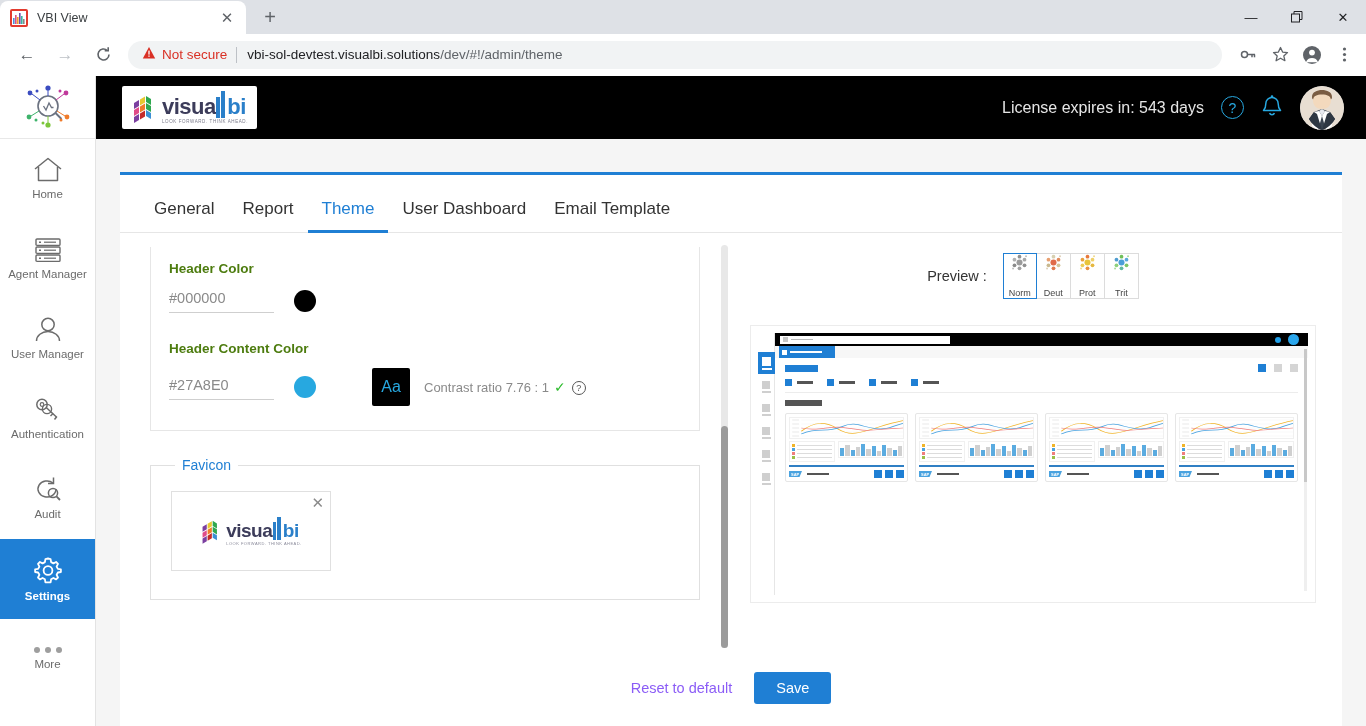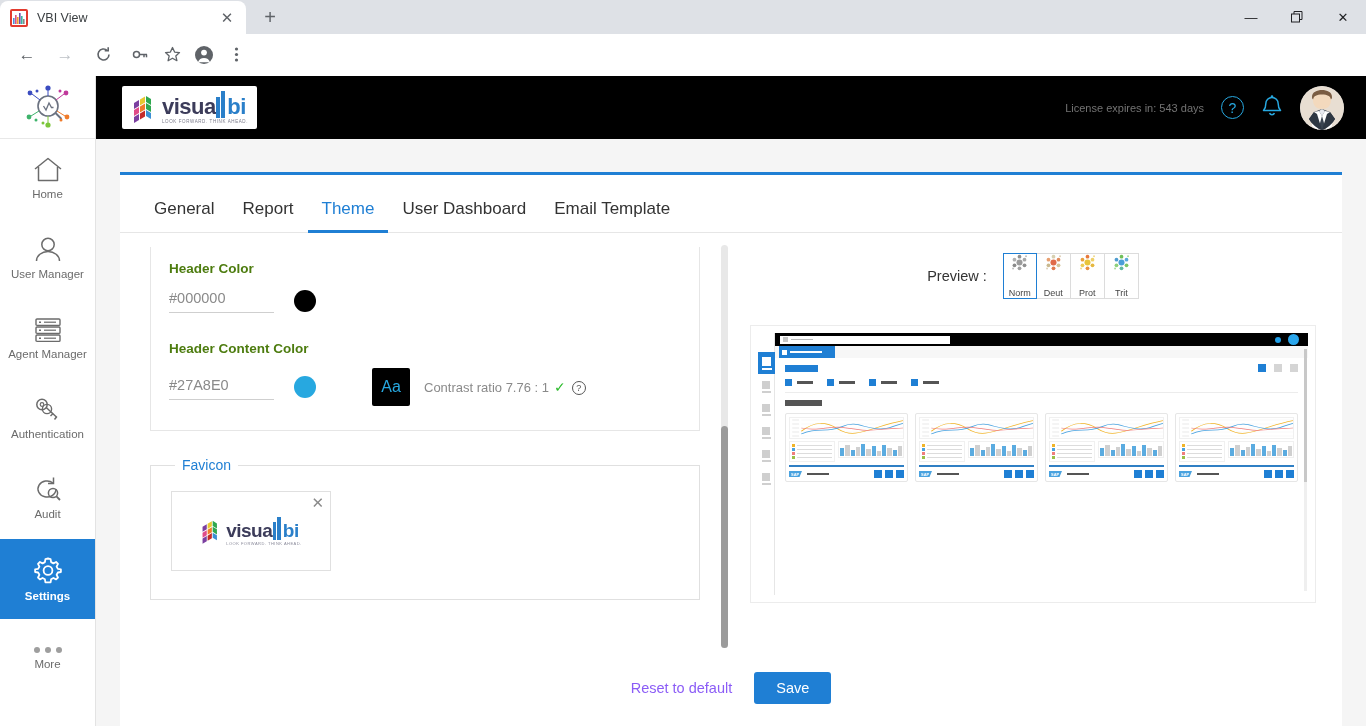--- a/index.html
+++ b/index.html
@@ -103,21 +103,21 @@
 
   .topbar {
     height: 63px; background: #000; display: flex; align-items: center;
     padding: 0 22px; flex-shrink: 0;
   }
   .brand-box {
     background: #fff; padding: 5px 9px; border-radius: 2px;
     display: flex; align-items: center; margin-left: 4px;
   }
   .topbar-right { margin-left: auto; display: flex; align-items: center; gap: 17px; }
-  .license { color: #737373; font-size: 11px; white-space: nowrap; }
+  .license { color: #e5e5e5; font-size: 16px; white-space: nowrap; }
   .circ-icon {
     width: 23px; height: 23px; border-radius: 50%;
     border: 1.6px solid #27a8e0; color: #27a8e0;
     display: flex; align-items: center; justify-content: center;
     font-size: 14px;
   }
   .bell { color: #27a8e0; }
   .avatar {
     width: 44px; height: 44px; border-radius: 50%; overflow: hidden;
     background: #c9c9c9; flex-shrink: 0;
@@ -374,20 +374,32 @@
 </div>
 
 <div class="browser-toolbar">
   <div class="nav-btn">←</div>
   <div class="nav-btn disabled">→</div>
   <div class="nav-btn">
     <svg width="17" height="17" viewBox="0 0 17 17">
       <path d="M14 8.5a5.5 5.5 0 1 1-1.7-4" fill="none" stroke="#5f6368" stroke-width="1.6"></path>
       <path d="M13.2 1.2 V4.7 H9.7" fill="none" stroke="#5f6368" stroke-width="1.6"></path>
     </svg>
+  </div>
+  <div class="omnibox">
+    <span class="warn-tri">
+      <svg width="14" height="14" viewBox="0 0 14 14">
+        <path d="M7 1 L13.2 12.4 H0.8 Z" fill="#d93025"></path>
+        <rect x="6.35" y="4.6" width="1.3" height="4" fill="#fff"></rect>
+        <rect x="6.35" y="9.5" width="1.3" height="1.3" fill="#fff"></rect>
+      </svg>
+    </span>
+    <span class="notsecure">Not secure</span>
+    <span class="omni-sep"></span>
+    <span class="url"><span>vbi-sol-devtest.visualbi.solutions</span><span class="dim">/dev/#!/admin/theme</span></span>
   </div>
   <div class="tool-icon">
     <svg width="17" height="17" viewBox="0 0 17 17">
       <circle cx="4.5" cy="8.5" r="3" fill="none" stroke="#5f6368" stroke-width="1.5"></circle>
       <path d="M7.5 8.5 H15" stroke="#5f6368" stroke-width="1.5"></path>
       <path d="M12 8.5 V11.3" stroke="#5f6368" stroke-width="1.5"></path>
       <path d="M14.5 8.5 V11.3" stroke="#5f6368" stroke-width="1.5"></path>
     </svg>
   </div>
   <div class="tool-icon">
@@ -444,43 +456,43 @@
         <svg width="30" height="27" viewBox="0 0 30 27">
           <path d="M2 13 L15 2.5 L28 13" fill="none" stroke="#6b6b6b" stroke-width="1.5" stroke-linejoin="round"></path>
           <path d="M5.5 11 V24.5 H24.5 V11" fill="none" stroke="#6b6b6b" stroke-width="1.5" stroke-linejoin="round"></path>
         </svg>
       </span>
       <span class="lbl">Home</span>
     </div>
 
     <div class="rail-item">
       <span>
-        <svg width="30" height="27" viewBox="0 0 30 27">
-          <circle cx="15" cy="8.5" r="6.2" fill="none" stroke="#6b6b6b" stroke-width="1.5"></circle>
-          <path d="M3.5 25 a11.5 9.5 0 0 1 23 0" fill="none" stroke="#6b6b6b" stroke-width="1.5"></path>
-        </svg>
-      </span>
-      <span class="lbl">User Manager</span>
-    </div>
-
-    <div class="rail-item">
-      <span>
         <svg width="30" height="26" viewBox="0 0 30 26">
           <rect x="3" y="2" width="24" height="6.4" rx="1" fill="none" stroke="#6b6b6b" stroke-width="1.4"></rect>
           <rect x="3" y="10" width="24" height="6.4" rx="1" fill="none" stroke="#6b6b6b" stroke-width="1.4"></rect>
           <rect x="3" y="18" width="24" height="6.4" rx="1" fill="none" stroke="#6b6b6b" stroke-width="1.4"></rect>
           <line x1="6" y1="5.2" x2="8" y2="5.2" stroke="#6b6b6b" stroke-width="1.4"></line>
           <line x1="11" y1="5.2" x2="23" y2="5.2" stroke="#6b6b6b" stroke-width="1.2"></line>
           <line x1="6" y1="13.2" x2="8" y2="13.2" stroke="#6b6b6b" stroke-width="1.4"></line>
           <line x1="11" y1="13.2" x2="23" y2="13.2" stroke="#6b6b6b" stroke-width="1.2"></line>
           <line x1="6" y1="21.2" x2="8" y2="21.2" stroke="#6b6b6b" stroke-width="1.4"></line>
           <line x1="11" y1="21.2" x2="23" y2="21.2" stroke="#6b6b6b" stroke-width="1.2"></line>
         </svg>
       </span>
       <span class="lbl">Agent Manager</span>
+    </div>
+
+    <div class="rail-item">
+      <span>
+        <svg width="30" height="27" viewBox="0 0 30 27">
+          <circle cx="15" cy="8.5" r="6.2" fill="none" stroke="#6b6b6b" stroke-width="1.5"></circle>
+          <path d="M3.5 25 a11.5 9.5 0 0 1 23 0" fill="none" stroke="#6b6b6b" stroke-width="1.5"></path>
+        </svg>
+      </span>
+      <span class="lbl">User Manager</span>
     </div>
 
     <div class="rail-item">
       <span>
         <svg width="30" height="27" viewBox="0 0 30 27">
           <circle cx="9" cy="8.5" r="5.2" fill="none" stroke="#6b6b6b" stroke-width="1.5"></circle>
           <circle cx="9" cy="8.5" r="1.8" fill="none" stroke="#6b6b6b" stroke-width="1.2"></circle>
           <path d="M13.2 11.5 L24 21.5" stroke="#6b6b6b" stroke-width="1.5"></path>
           <path d="M20 17.5 L17.5 20" stroke="#6b6b6b" stroke-width="1.5"></path>
           <path d="M23.5 21 L21.5 23.5" stroke="#6b6b6b" stroke-width="1.5"></path>

